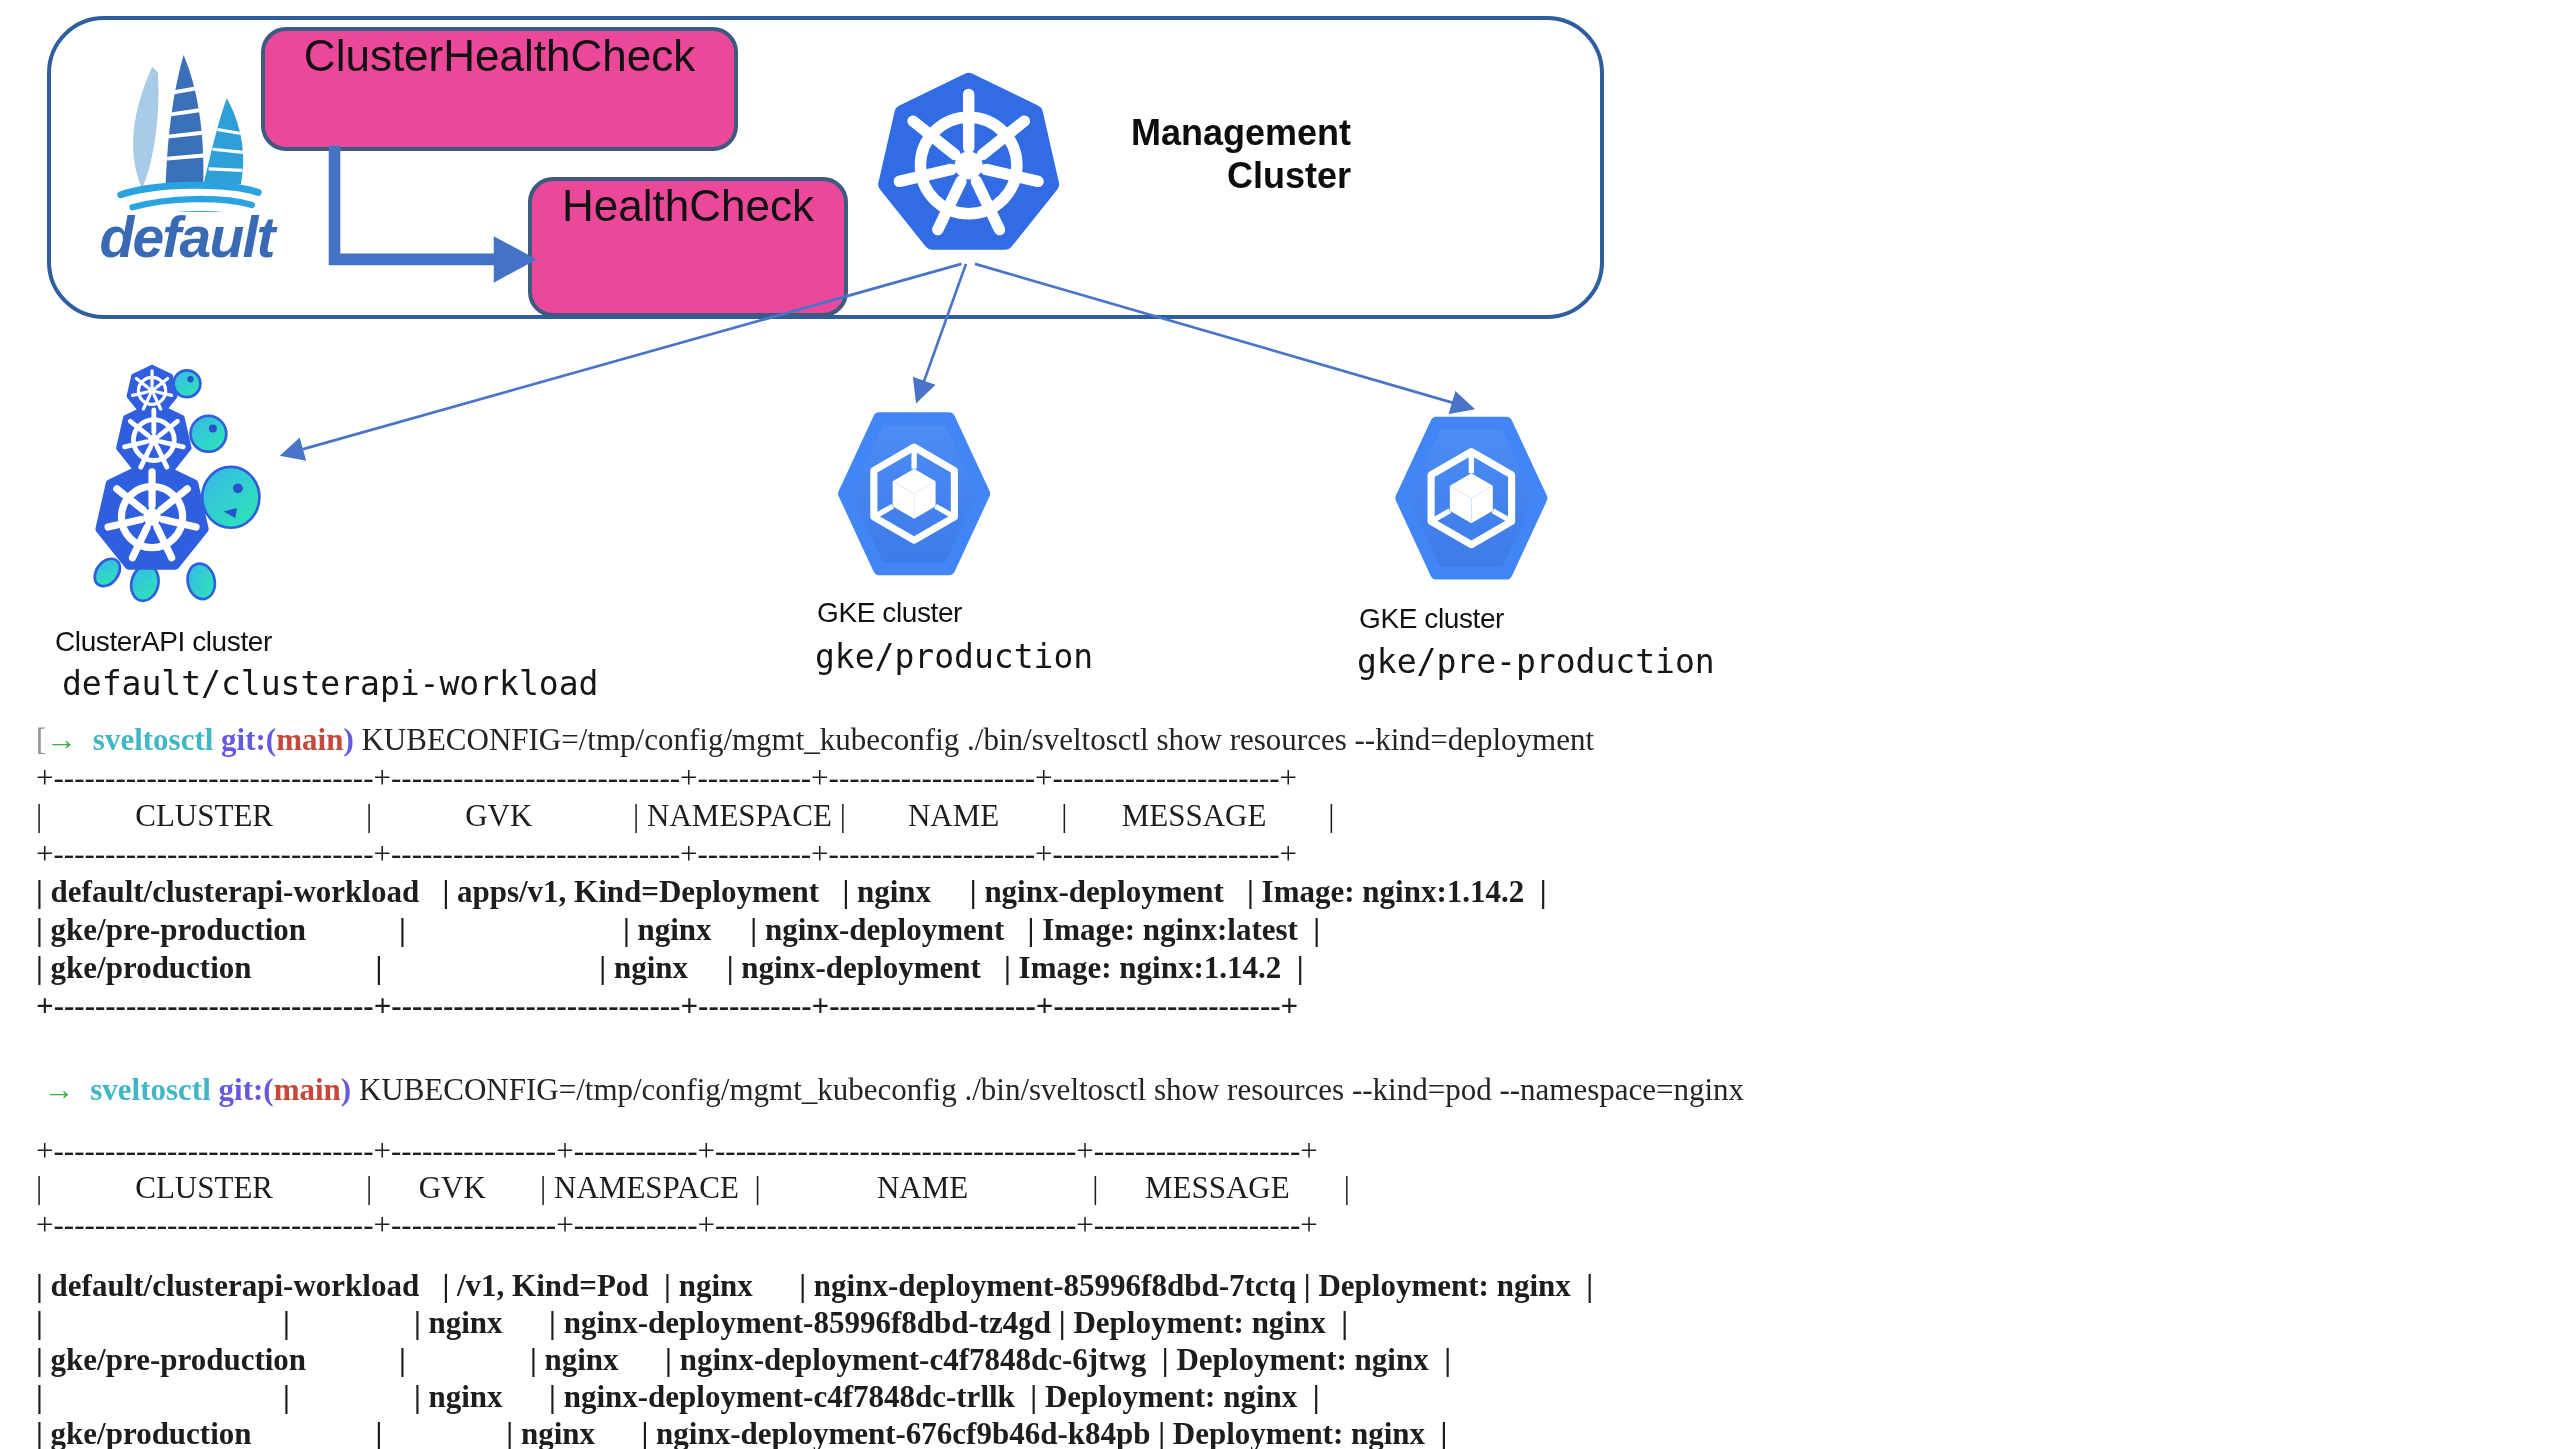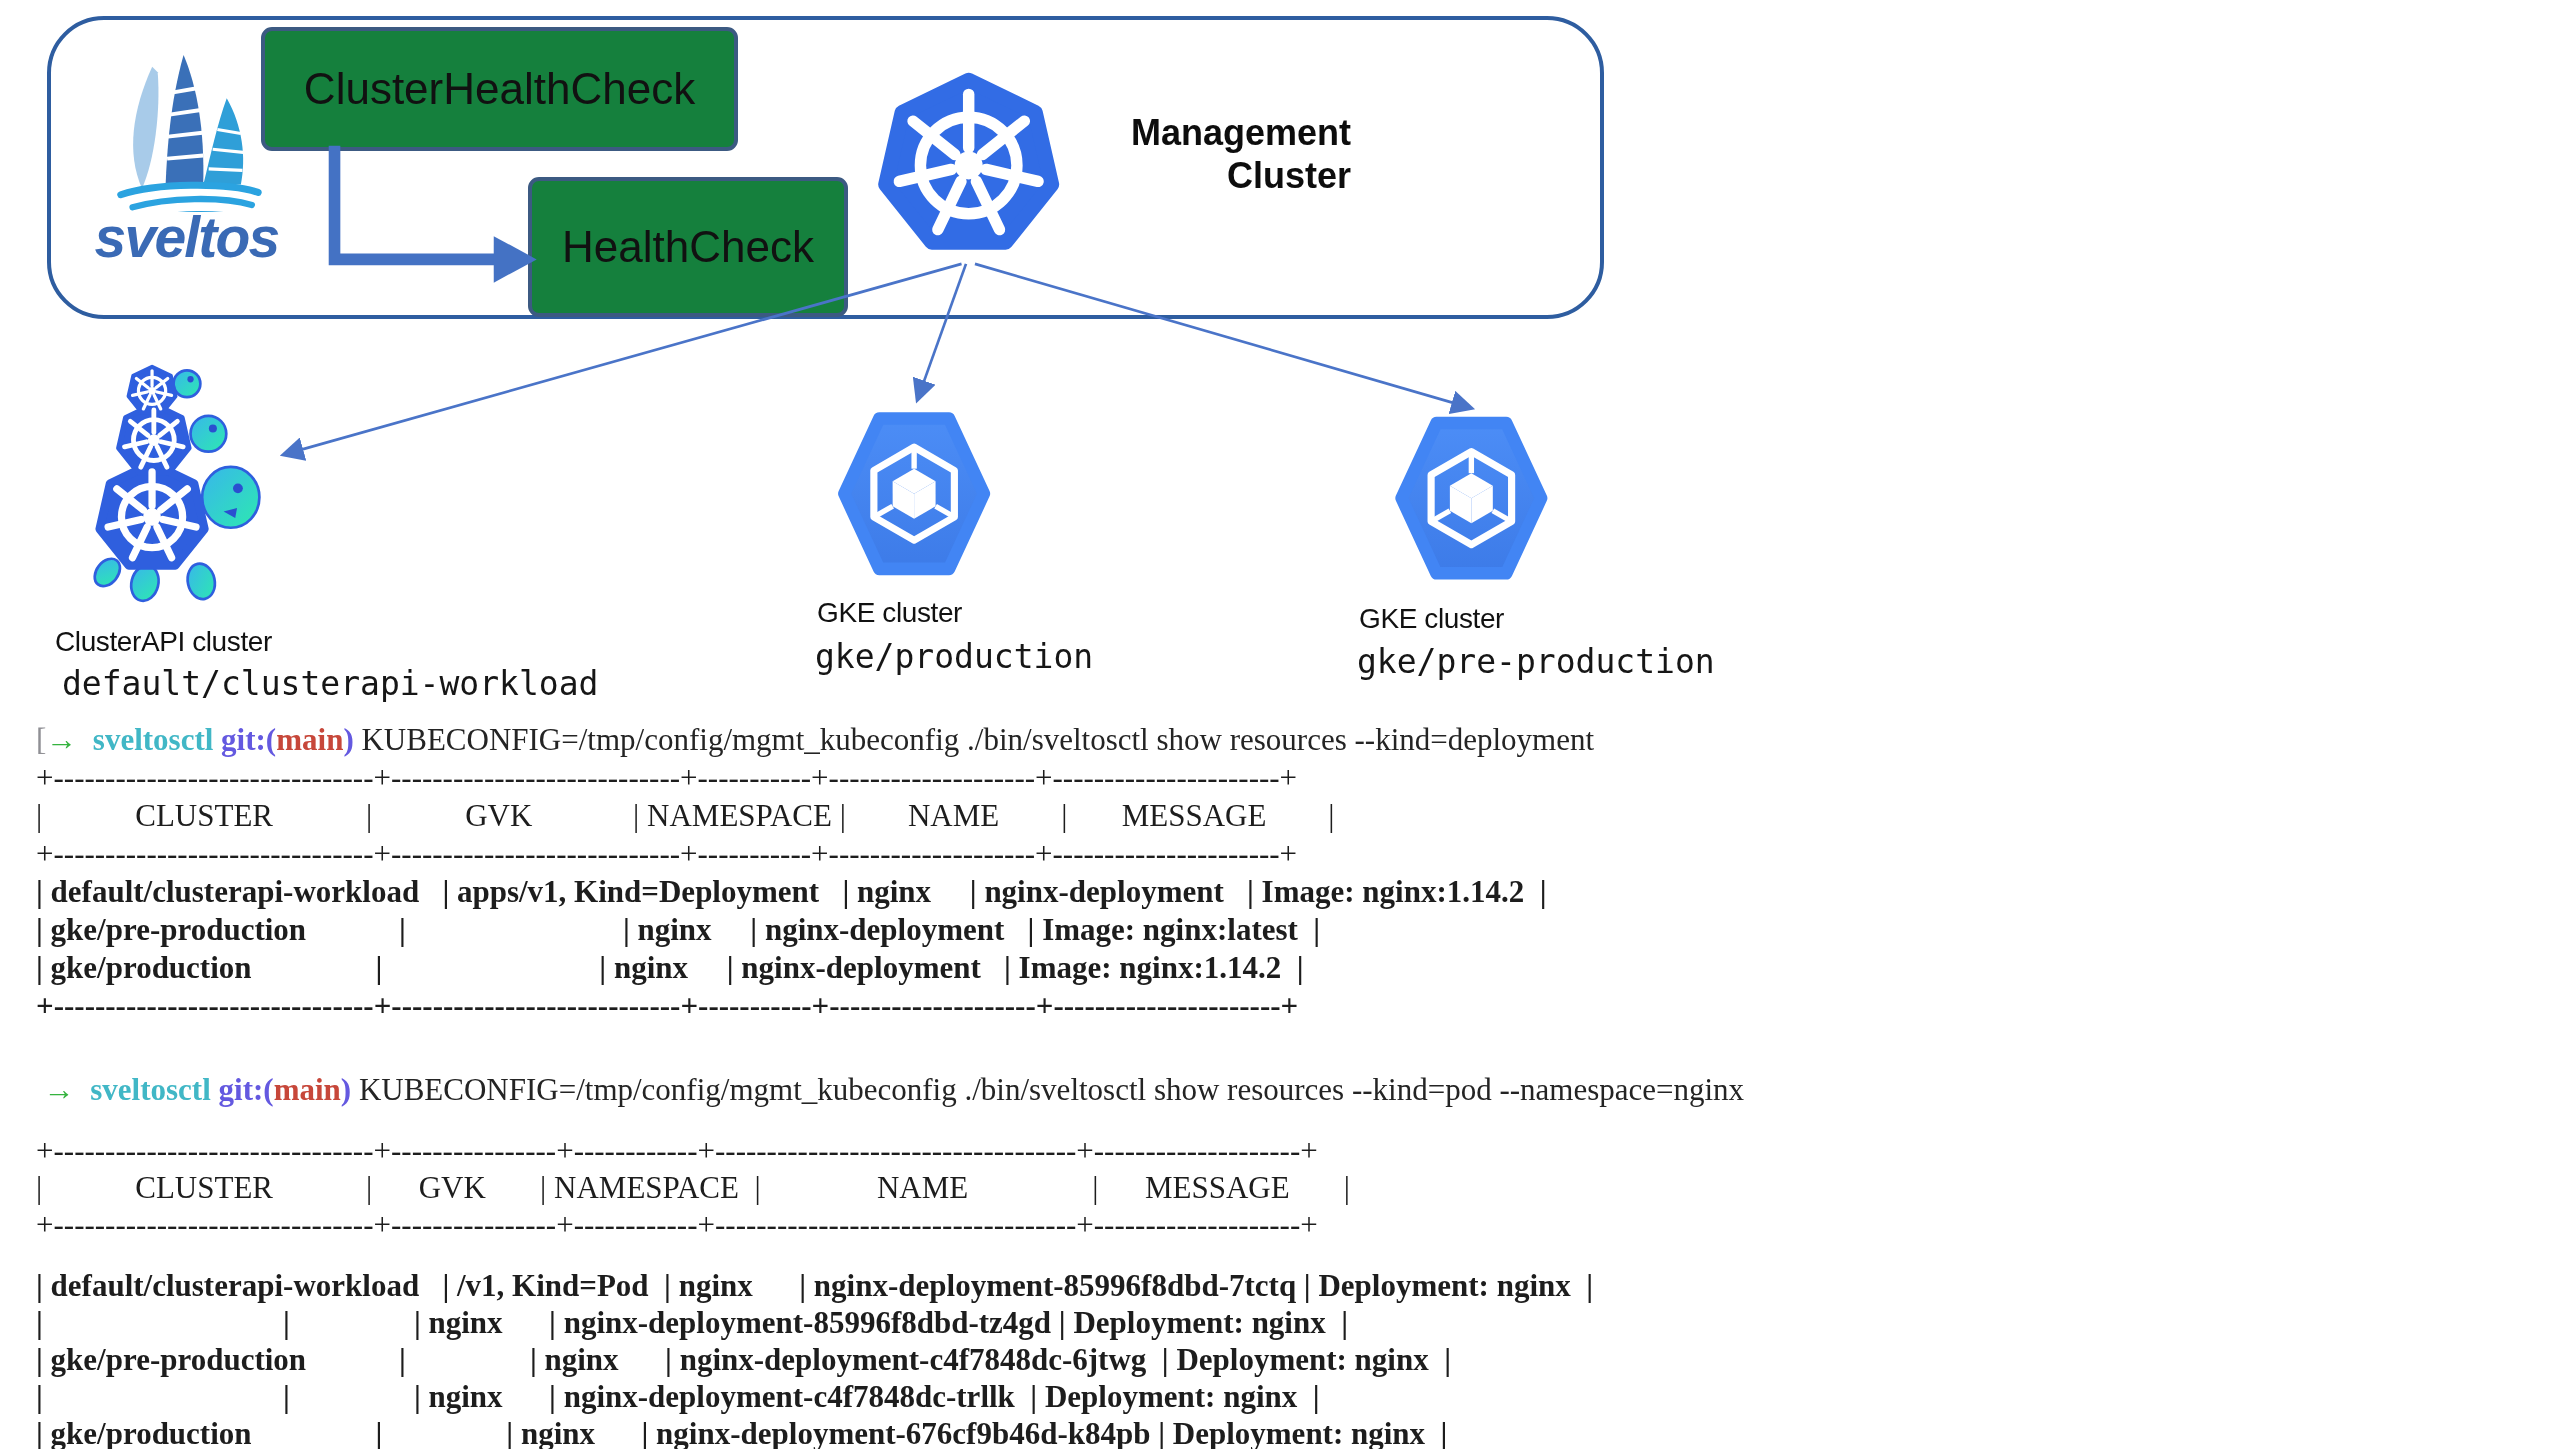--- a/index.html
+++ b/index.html
@@ -2,22 +2,22 @@
 <html style="font-size:14.3px"><head>
 <meta charset="utf-8">
 <style>
   html,body{margin:0;padding:0;background:#fff;}
   .canvas{position:relative;width:2576px;height:1449px;background:#ffffff;overflow:hidden;
           font-family:"Liberation Sans",sans-serif;}
 
   
   .outer-box{position:absolute;left:47px;top:16px;width:1549px;height:295px;
              border:4.5px solid #2e5da0;border-radius:57px;background:#fff;}
-  .crd-box{position:absolute;background:#15803d;border:4.5px solid #3c5a82;border-radius:11px;
-           display:flex;align-items:center;justify-content:center;
+  .crd-box{position:absolute;background:#ec4899;border:4.5px solid #3c5a82;border-radius:25px;
+           display:flex;justify-content:center;
            font-size:44px;color:#111;}
   .crd-box.chc{left:261px;top:27px;width:469px;height:116px;}
   .crd-box.hc{left:508px;top:177px;width:312px;height:132px;margin-left:20px;}
   .sveltos-wordmark{position:absolute;left:72px;top:204px;width:229px;text-align:center;
                     font-size:57px;font-weight:bold;font-style:italic;color:#3a6ab5;letter-spacing:-1.8px;}
   .mgmt-label{position:absolute;left:1111px;top:111px;width:240px;text-align:right;
               font-weight:bold;font-size:36px;line-height:43px;color:#0d0d0d;}
   .overlay{position:absolute;left:0;top:0;width:2576px;height:1449px;pointer-events:none;}
   .lbl-type{position:absolute;font-size:28px;letter-spacing:-0.4px;color:#111;}
   .lbl-name{position:absolute;font-family:"DejaVu Sans Mono",monospace;font-size:33px;color:#161616;}
@@ -74,21 +74,21 @@
         <line x1="138" y1="95" x2="168" y2="100"></line>
           <line x1="132" y1="120" x2="171" y2="124"></line>
         <line x1="127" y1="145" x2="170" y2="147"></line>
       </g>
       <g fill="none" stroke="#2ba3e0" stroke-linecap="round">
         <path d="M15,178 C60,163 150,162 190,175" stroke-width="9"></path>
         <path d="M30,194 C75,181 145,180 182,191" stroke-width="8"></path>
         <path d="M55,208 C90,200 135,200 168,206" stroke-width="6"></path>
       </g>
     </svg>
-    <div class="sveltos-wordmark">sveltos</div>
+    <div class="sveltos-wordmark">default</div>
 
     <svg class="overlay" viewBox="0 0 2880 1620">
       <defs>
         <polygon id="hepta" points="0,-100 78.2,-62.3 97.5,22.3 43.4,90.1 -43.4,90.1 -97.5,22.3 -78.2,-62.3"></polygon>
         <g id="wheel" stroke="#ffffff" stroke-width="9" stroke-linecap="round" fill="none">
           <circle r="38"></circle>
           <line x1="0" y1="-14" x2="0" y2="-56"></line>
           <line x1="10.9" y1="-8.7" x2="43.8" y2="-34.9"></line>
           <line x1="13.7" y1="3.1" x2="54.6" y2="12.5"></line>
           <line x1="6.1" y1="12.6" x2="24.3" y2="50.5"></line>

